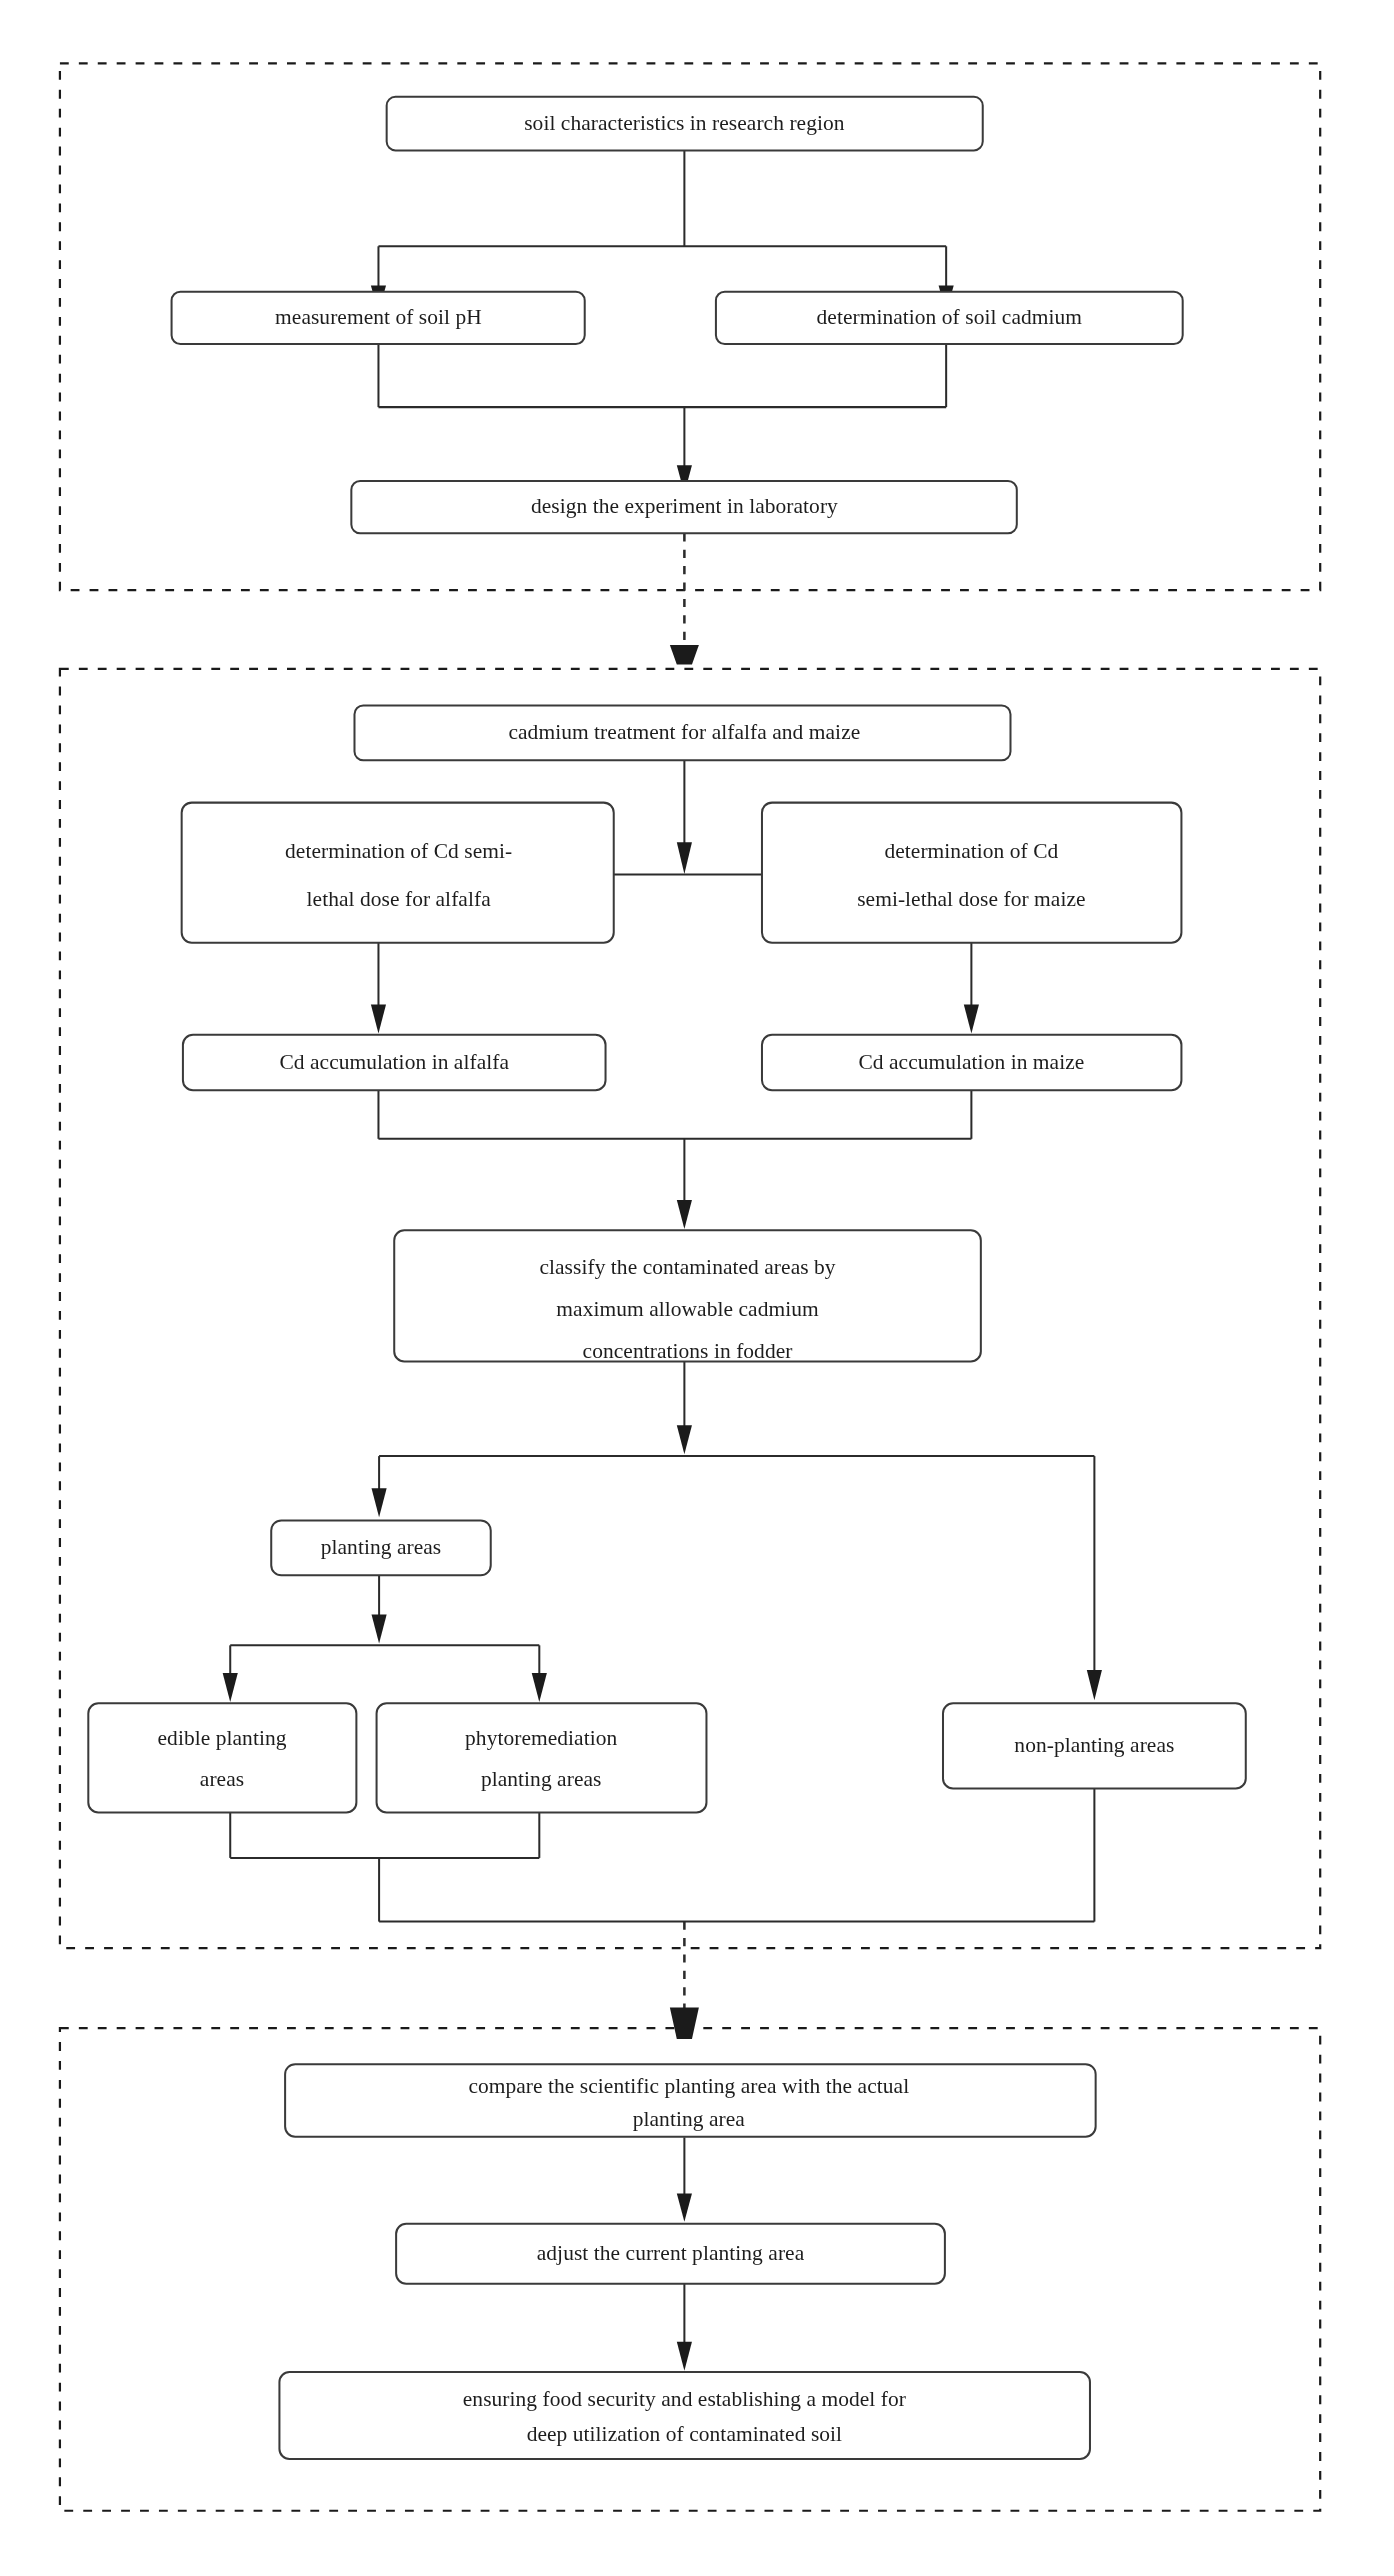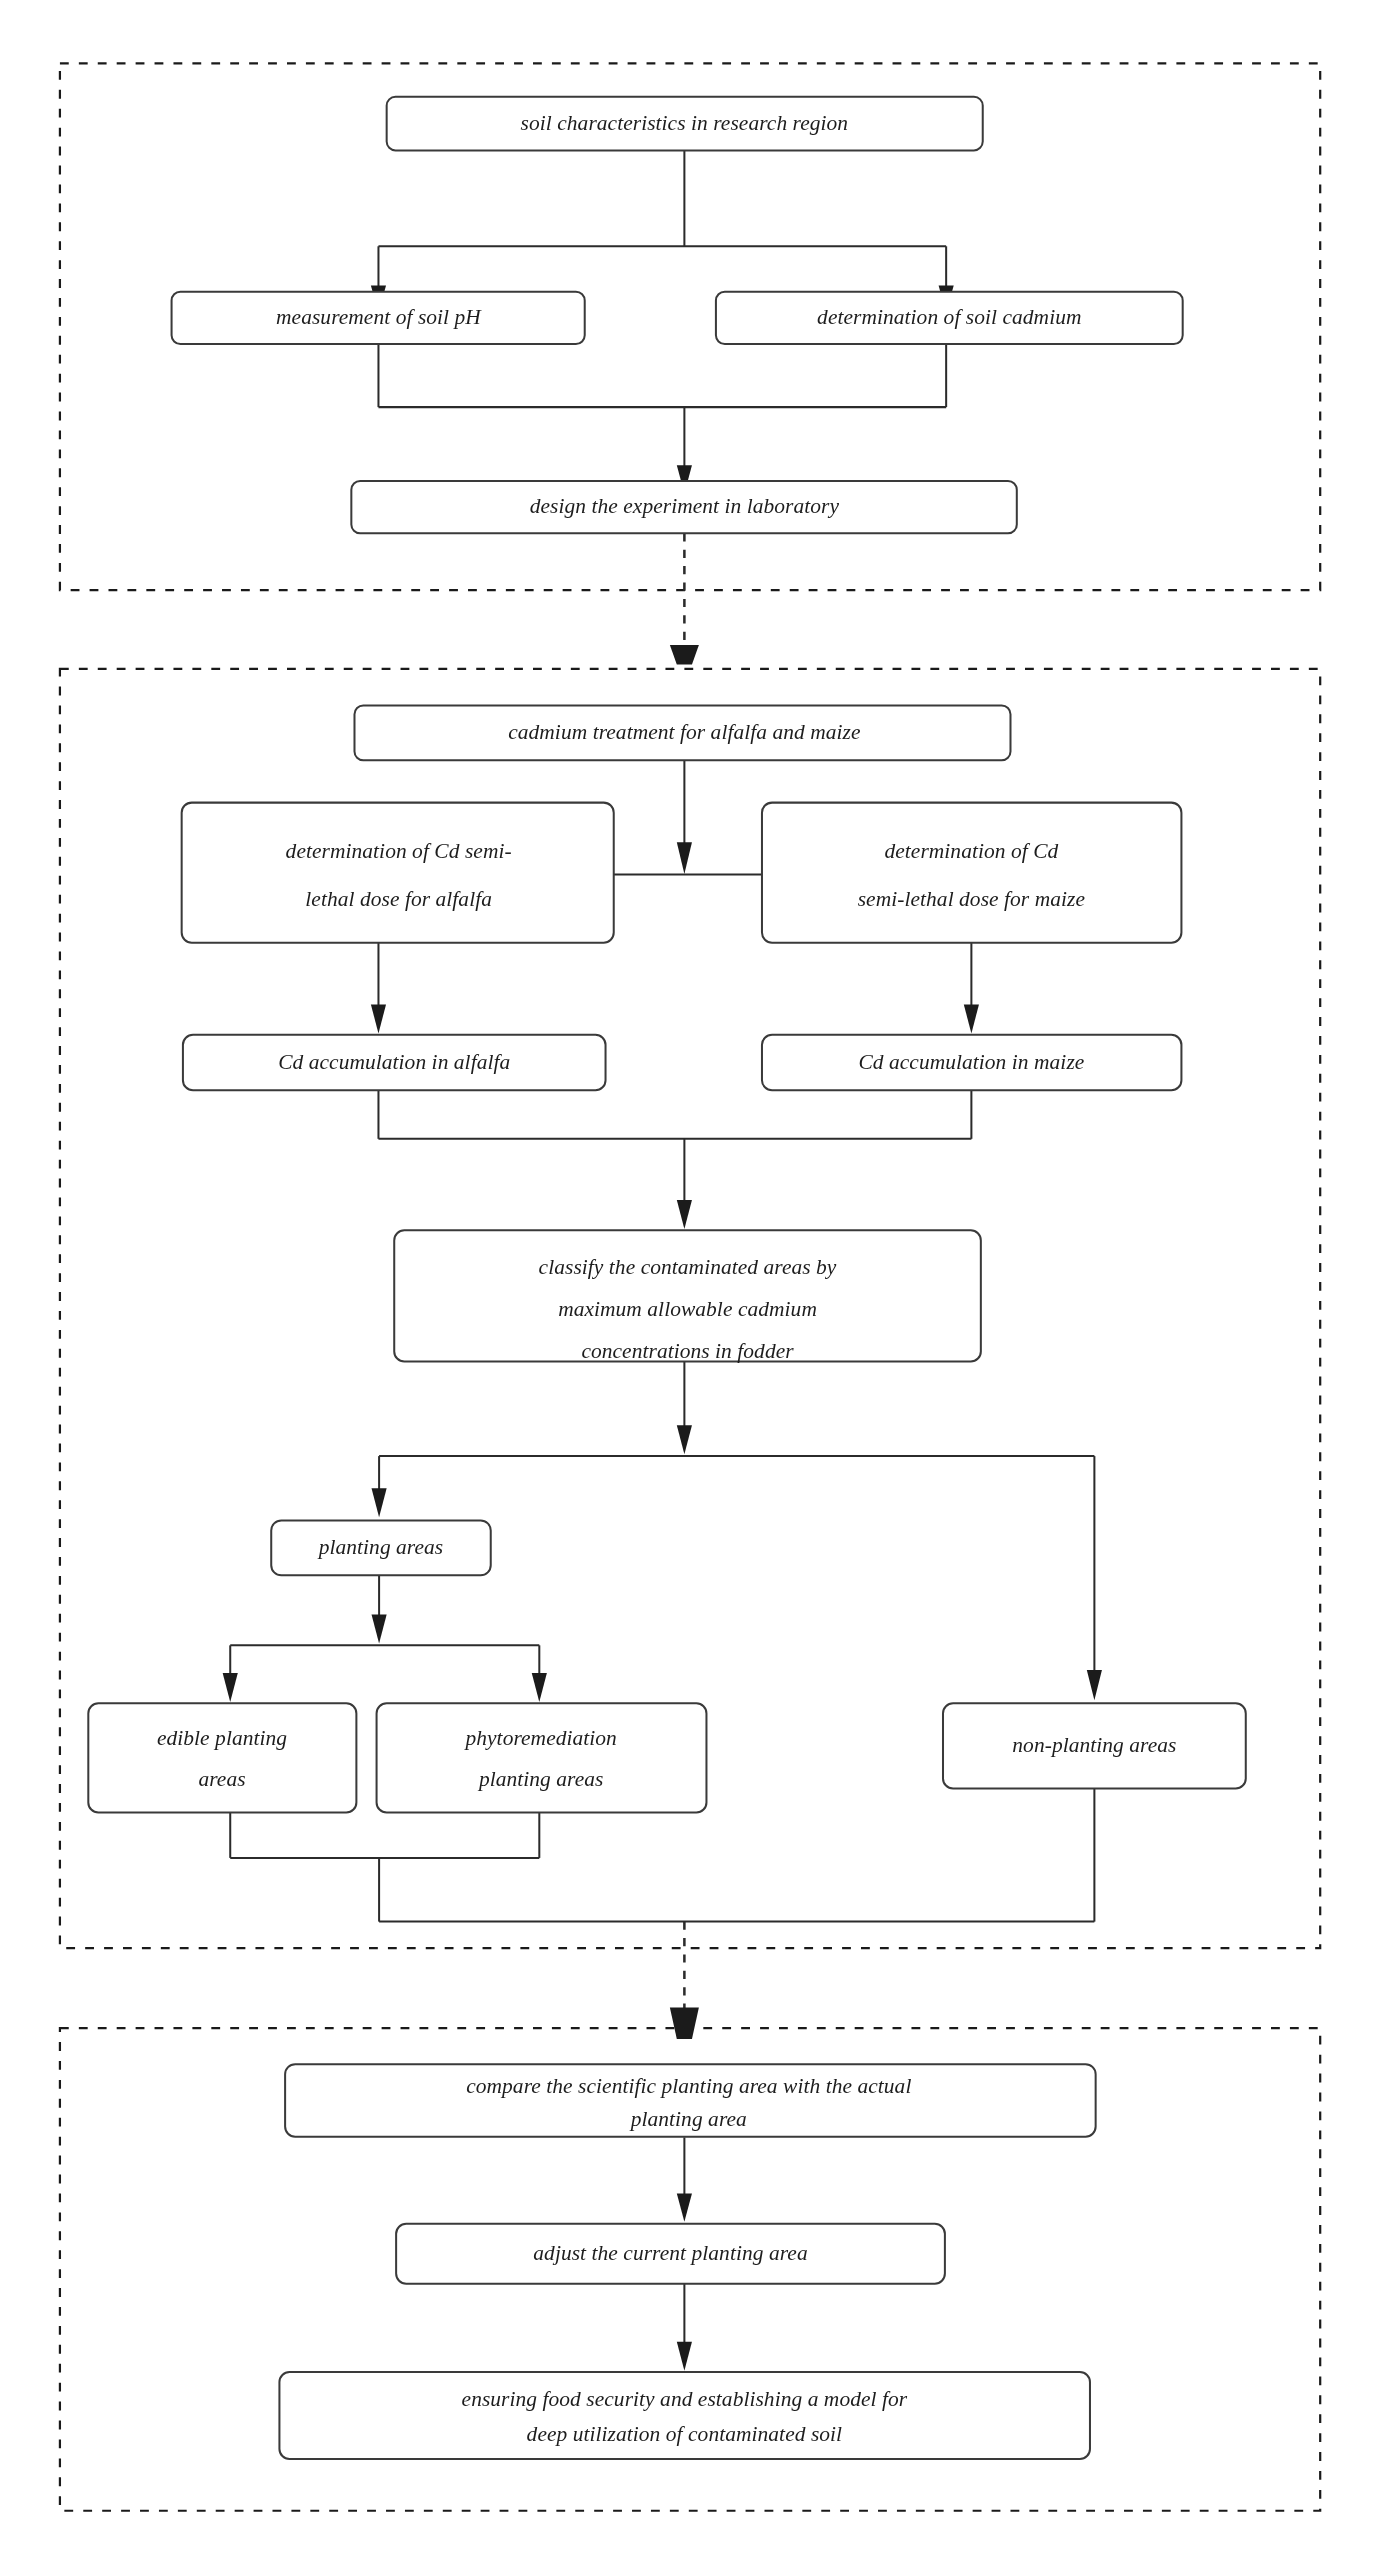--- a/index.html
+++ b/index.html
@@ -13,21 +13,20 @@
     font-family: "Liberation Serif", "DejaVu Serif", serif;
     position: relative;
     overflow: hidden;
   }
   #page {
     position: absolute;
     left: 0; top: 0;
     width: 1394px;
     height: 2085px;
     background: #ffffff;
-    font-style: italic;
   }
   #canvas {
     position: absolute;
     left: 0; top: 0;
     width: 1394px;
     height: 2576px;
     display: block;
   }
   .sec-border {
     fill: none;

